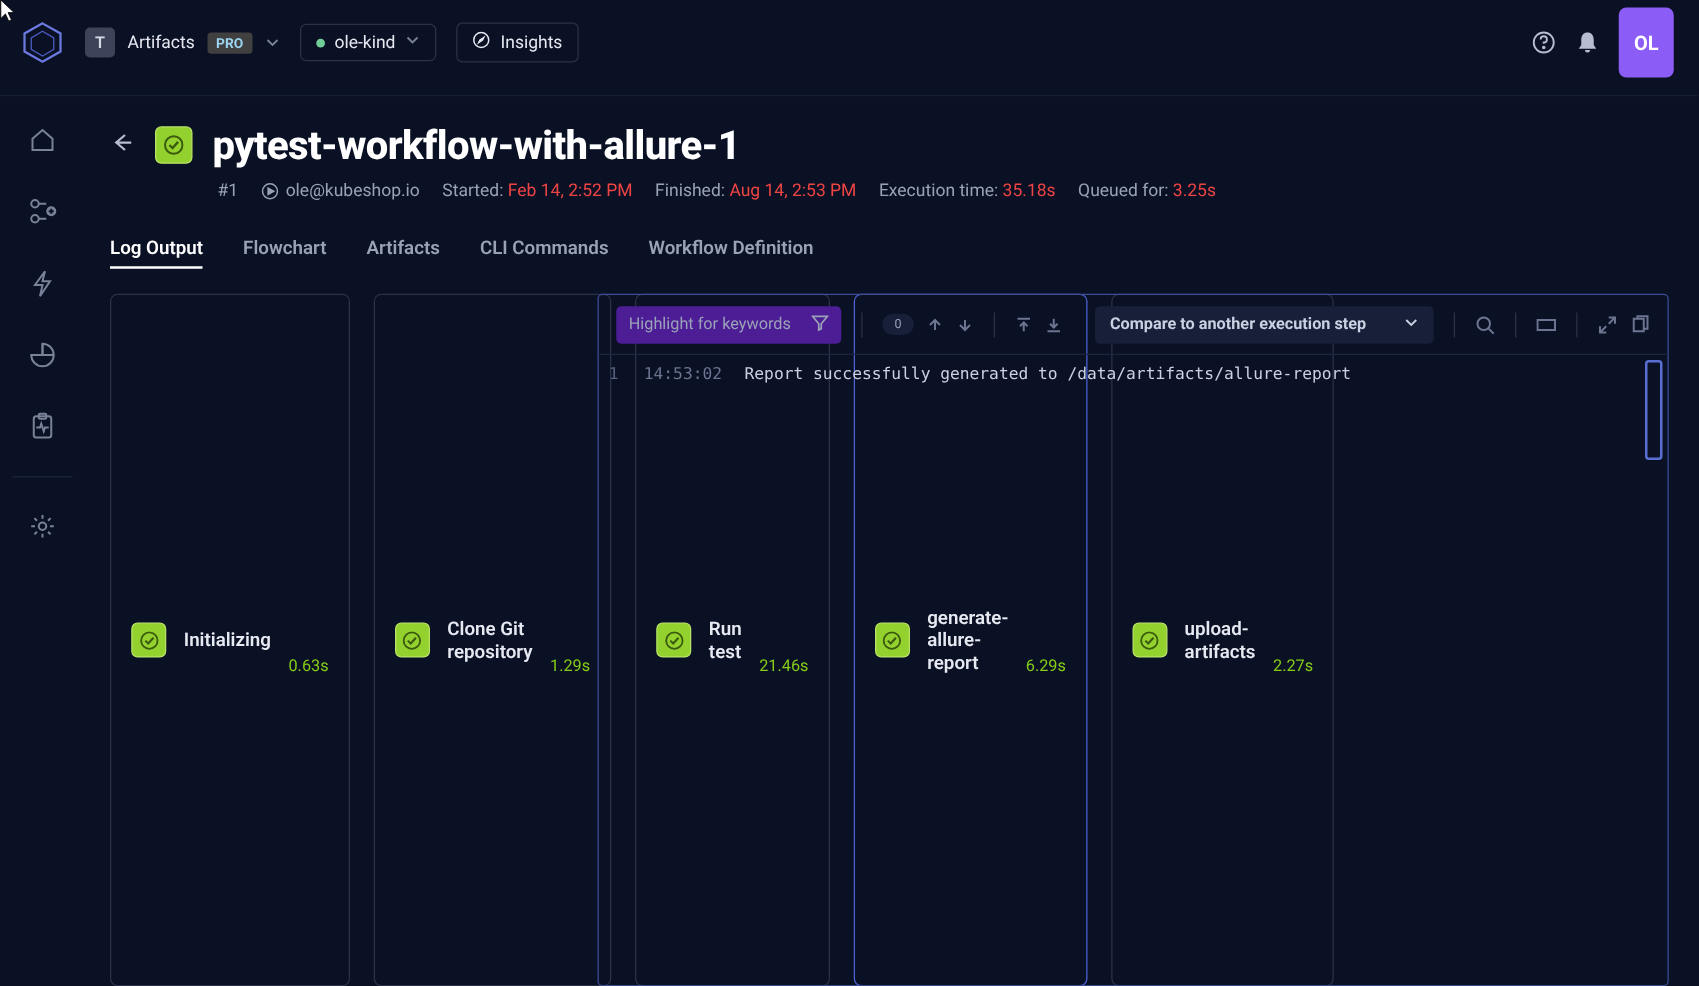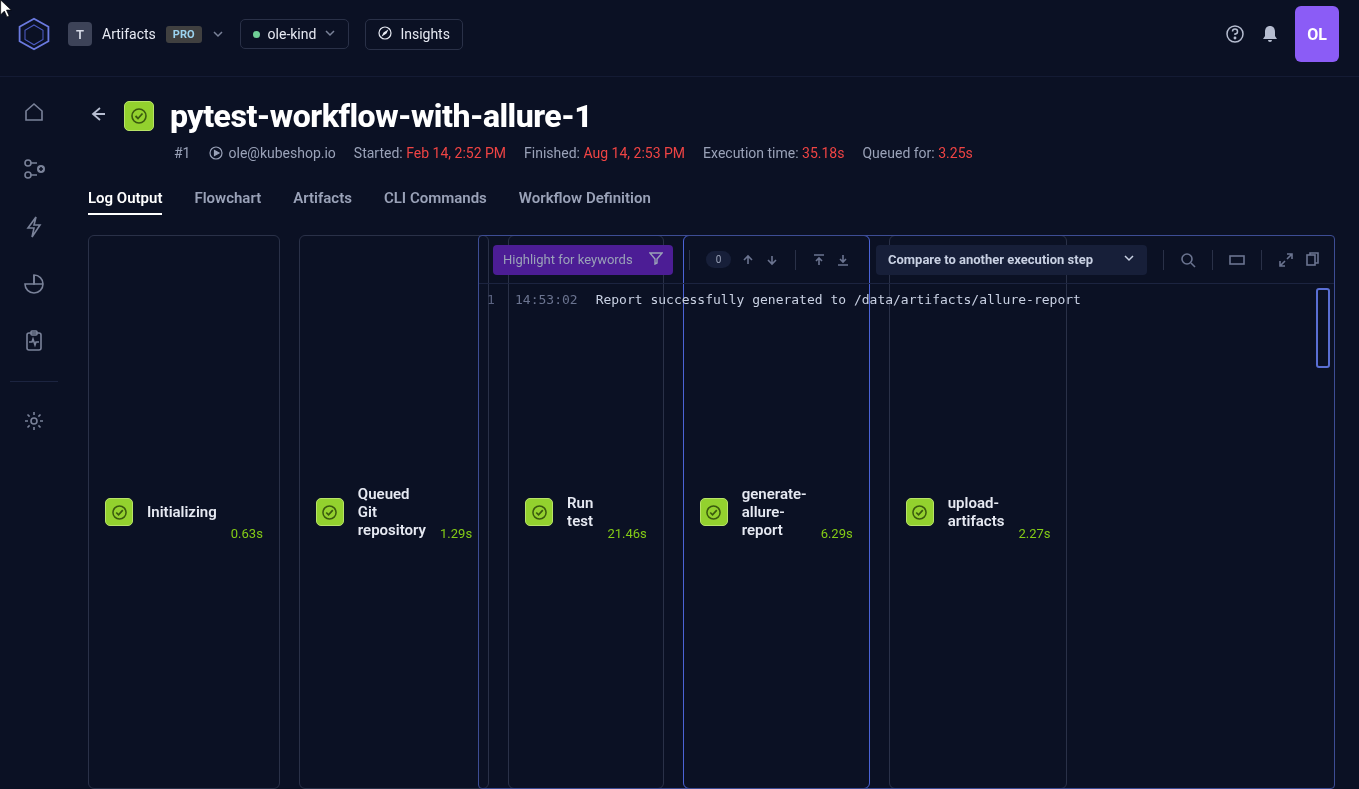--- a/index.html
+++ b/index.html
@@ -497,21 +497,21 @@
             <span class="step-name">Initializing</span>
             <span class="step-time">0.63s</span>
           </div>
           <div class="step">
             <div class="step-status">
               <svg width="15" height="15" viewBox="0 0 16 16">
                 <circle cx="8" cy="8" r="7" fill="none" stroke="#3a5a0e" stroke-width="1.6"></circle>
                 <path d="M4.5 8 L7 10.5 L11.5 5.5" fill="none" stroke="#3a5a0e" stroke-width="1.8"></path>
               </svg>
             </div>
-            <span class="step-name">Queued Git repository</span>
+            <span class="step-name">Clone Git repository</span>
             <span class="step-time">1.29s</span>
           </div>
           <div class="step">
             <div class="step-status">
               <svg width="15" height="15" viewBox="0 0 16 16">
                 <circle cx="8" cy="8" r="7" fill="none" stroke="#3a5a0e" stroke-width="1.6"></circle>
                 <path d="M4.5 8 L7 10.5 L11.5 5.5" fill="none" stroke="#3a5a0e" stroke-width="1.8"></path>
               </svg>
             </div>
             <span class="step-name">Run test</span>

